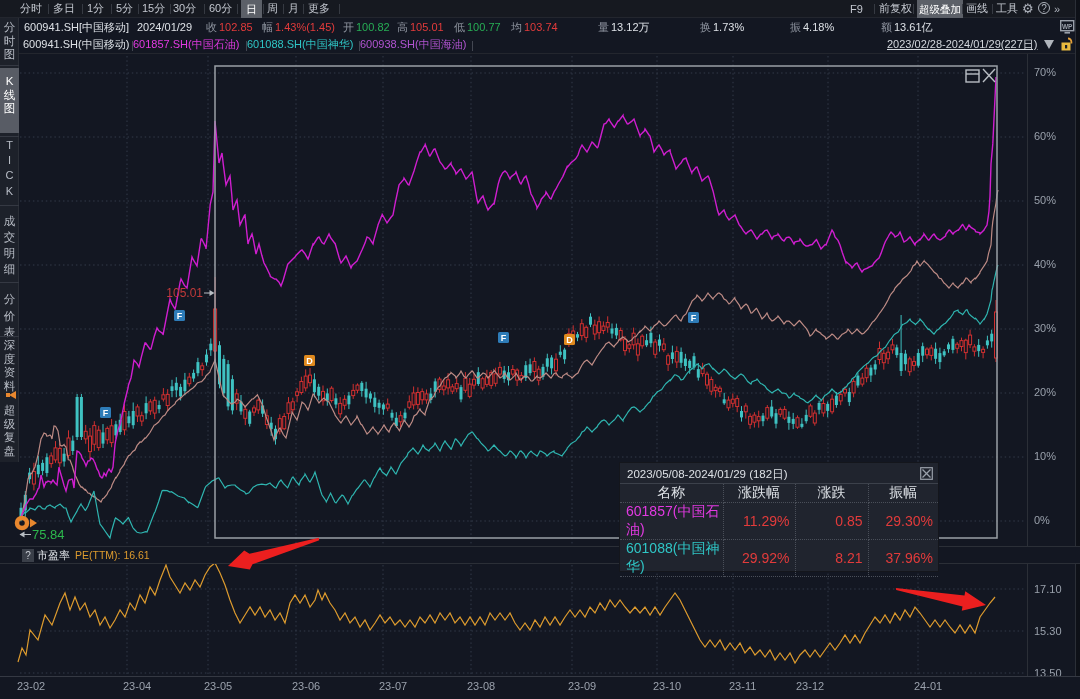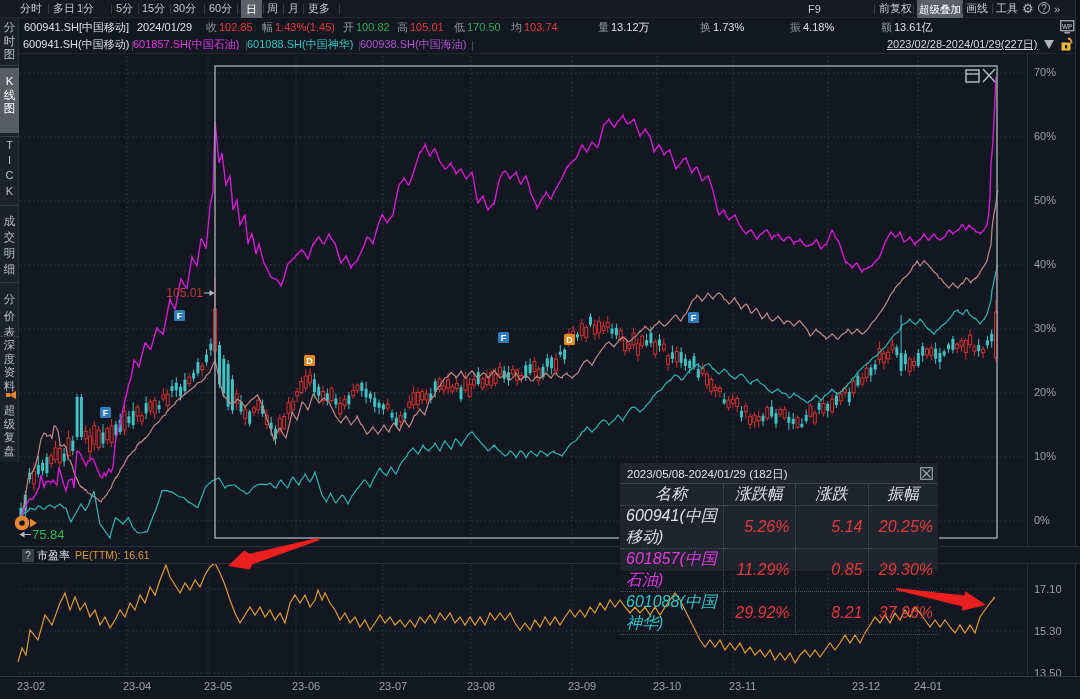--- a/index.html
+++ b/index.html
@@ -15,30 +15,30 @@
 .axlbl { position:absolute; left:1034px; width:40px; color:#99a0ab; font-size:11px; }
 .xlbl { position:absolute; top:680px; color:#9aa1ac; font-size:11px; }
 .vtxt { position:absolute; left:0; width:19px; text-align:center; font-size:11.5px; line-height:13.5px; color:#b9bec7; }
 </style></head>
 <body>
 <div id="app">
 
 <div class="row" style="top:0;height:18px;background:#161920;border-bottom:1px solid #23262e;color:#c3c7cf;">
   <span style="position:absolute;left:20px;">分时</span>
   <span style="position:absolute;left:53px;">多日</span>
-  <span style="position:absolute;left:77px;text-align:center;">1分</span>
+  <span style="position:absolute;left:87px;text-align:center;">1分</span>
   <span style="position:absolute;left:116px;">5分</span>
   <span style="position:absolute;left:142px;">15分</span>
   <span style="position:absolute;left:173px;">30分</span>
   <span style="position:absolute;left:209px;">60分</span>
   <span style="position:absolute;left:241px;top:0px;background:#5c6068;color:#fff;padding:0px 5px;height:18px;line-height:18px;">日</span>
   <span style="position:absolute;left:267px;">周</span>
   <span style="position:absolute;left:288px;">月</span>
   <span style="position:absolute;left:308px;">更多</span>
-  <span style="position:absolute;left:808px;">F9</span>
+  <span style="position:absolute;left:850px;">F9</span>
   <span style="position:absolute;left:879px;">前复权</span>
   <span style="position:absolute;left:917px;top:0;background:#5c6068;color:#fff;padding:0 2px;height:18px;line-height:18px;font-size:10.5px;">超级叠加</span>
   <span style="position:absolute;left:966px;">画线</span>
   <span style="position:absolute;left:996px;">工具</span>
   <span style="position:absolute;left:1022px;font-size:13px;color:#aeb3bc;">⚙</span>
   <span style="position:absolute;left:1038px;top:2px;width:12px;height:12px;border:1px solid #aeb3bc;border-radius:50%;text-align:center;line-height:12px;font-size:10px;color:#aeb3bc;">?</span>
   <span style="position:absolute;left:1054px;color:#aeb3bc;">»</span>
   <span style="position:absolute;left:48px;top:4px;height:10px;border-left:1px solid #363a42;"></span>
   <span style="position:absolute;left:82px;top:4px;height:10px;border-left:1px solid #363a42;"></span>
   <span style="position:absolute;left:111px;top:4px;height:10px;border-left:1px solid #363a42;"></span>
@@ -61,21 +61,21 @@
   <span class="wht" style="position:absolute;left:137px;">2024/01/29</span>
   <span class="lbl" style="position:absolute;left:206px;">收</span>
       <span class="red" style="position:absolute;left:219px;">102.85</span>
   <span class="lbl" style="position:absolute;left:262px;">幅</span>
       <span class="red" style="position:absolute;left:275px;">1.43%(1.45)</span>
   <span class="lbl" style="position:absolute;left:343px;">开</span>
       <span class="grn" style="position:absolute;left:356px;">100.82</span>
   <span class="lbl" style="position:absolute;left:397px;">高</span>
       <span class="red" style="position:absolute;left:410px;">105.01</span>
   <span class="lbl" style="position:absolute;left:454px;">低</span>
-      <span class="grn" style="position:absolute;left:467px;">170.50</span>
+      <span class="grn" style="position:absolute;left:467px;">100.77</span>
   <span class="lbl" style="position:absolute;left:511px;">均</span>
       <span class="red" style="position:absolute;left:524px;">103.74</span>
   <span class="lbl" style="position:absolute;left:598px;">量</span>
       <span class="wht" style="position:absolute;left:611px;">13.12万</span>
   <span class="lbl" style="position:absolute;left:700px;">换</span>
       <span class="wht" style="position:absolute;left:713px;">1.73%</span>
   <span class="lbl" style="position:absolute;left:790px;">振</span>
       <span class="wht" style="position:absolute;left:803px;">4.18%</span>
   <span class="lbl" style="position:absolute;left:881px;">额</span>
       <span class="wht" style="position:absolute;left:894px;">13.61亿</span>
@@ -723,51 +723,45 @@
 <div style="position:absolute;left:0;top:676px;width:1080px;height:23px;background:#131722;border-top:1px solid #353943;"></div>
 <div class="xlbl" style="left:17px;">23-02</div>
 <div class="xlbl" style="left:123px;">23-04</div>
 <div class="xlbl" style="left:204px;">23-05</div>
 <div class="xlbl" style="left:292px;">23-06</div>
 <div class="xlbl" style="left:379px;">23-07</div>
 <div class="xlbl" style="left:467px;">23-08</div>
 <div class="xlbl" style="left:568px;">23-09</div>
 <div class="xlbl" style="left:653px;text-align:center;">23-10</div>
 <div class="xlbl" style="left:729px;">23-11</div>
-<div class="xlbl" style="left:852px;">23-12</div>
+<div class="xlbl" style="left:796px;">23-12</div>
 <div class="xlbl" style="left:914px;">24-01</div>
 
 <div style="position:absolute;left:619px;top:462px;width:320px;height:110px;background:#20242e;border:1px solid #14161c;font-size:11px;">
   <div style="position:relative;height:21px;border-bottom:1px solid #3c414b;">
     <span style="position:absolute;left:7px;top:4px;color:#dde1e6;font-size:11.5px;">2023/05/08-2024/01/29 (182日)</span>
     <svg style="position:absolute;right:5px;top:4px;" width="13" height="13" viewBox="0 0 13 13">
       <rect x="0.7" y="0.7" width="11.6" height="11.6" fill="none" stroke="#9aa0aa" stroke-width="1.2"></rect>
       <line x1="2.5" y1="2.5" x2="10.5" y2="10.5" stroke="#9aa0aa" stroke-width="1.2"></line>
       <line x1="10.5" y1="2.5" x2="2.5" y2="10.5" stroke="#9aa0aa" stroke-width="1.2"></line>
     </svg>
   </div>
-  <table style="width:100%;border-collapse:collapse;font-size:16px;table-layout:fixed;font-style:italic;">
+  <table style="width:100%;border-collapse:collapse;font-size:14px;table-layout:fixed;">
     <colgroup>
           <col style="width:103px">
           <col style="width:72px">
           <col style="width:73px">
           <col>
         </colgroup>
     <tbody>
           <tr style="height:17px;color:#dde1e6;">
       <td style="text-align:center;border-right:1px dotted #4a4f59;border-bottom:1px dotted #4a4f59;">名称</td>
       <td style="text-align:center;border-right:1px dotted #4a4f59;border-bottom:1px dotted #4a4f59;">涨跌幅</td>
       <td style="text-align:center;border-right:1px dotted #4a4f59;border-bottom:1px dotted #4a4f59;">涨跌</td>
       <td style="text-align:center;border-bottom:1px dotted #4a4f59;">振幅</td>
-    </tr>
-    <tr style="height:17px;">
-      <td style="color:#dde1e6;padding-left:6px;border-right:1px dotted #4a4f59;border-bottom:1px dotted #4a4f59;">600941(中国移动)</td>
-      <td class="red" style="text-align:right;padding-right:5px;border-right:1px dotted #4a4f59;border-bottom:1px dotted #4a4f59;">5.26%</td>
-      <td class="red" style="text-align:right;padding-right:5px;border-right:1px dotted #4a4f59;border-bottom:1px dotted #4a4f59;">5.14</td>
-      <td class="red" style="text-align:right;padding-right:5px;border-bottom:1px dotted #4a4f59;">20.25%</td>
     </tr>
     <tr style="height:17px;">
       <td style="color:#e23ae2;padding-left:6px;border-right:1px dotted #4a4f59;border-bottom:1px dotted #4a4f59;">601857(中国石油)</td>
       <td class="red" style="text-align:right;padding-right:5px;border-right:1px dotted #4a4f59;border-bottom:1px dotted #4a4f59;">11.29%</td>
       <td class="red" style="text-align:right;padding-right:5px;border-right:1px dotted #4a4f59;border-bottom:1px dotted #4a4f59;">0.85</td>
       <td class="red" style="text-align:right;padding-right:5px;border-bottom:1px dotted #4a4f59;">29.30%</td>
     </tr>
     <tr style="height:17px;">
       <td style="color:#2fc6c6;padding-left:6px;border-right:1px dotted #4a4f59;border-bottom:1px dotted #4a4f59;">601088(中国神华)</td>
       <td class="red" style="text-align:right;padding-right:5px;border-right:1px dotted #4a4f59;border-bottom:1px dotted #4a4f59;">29.92%</td>

